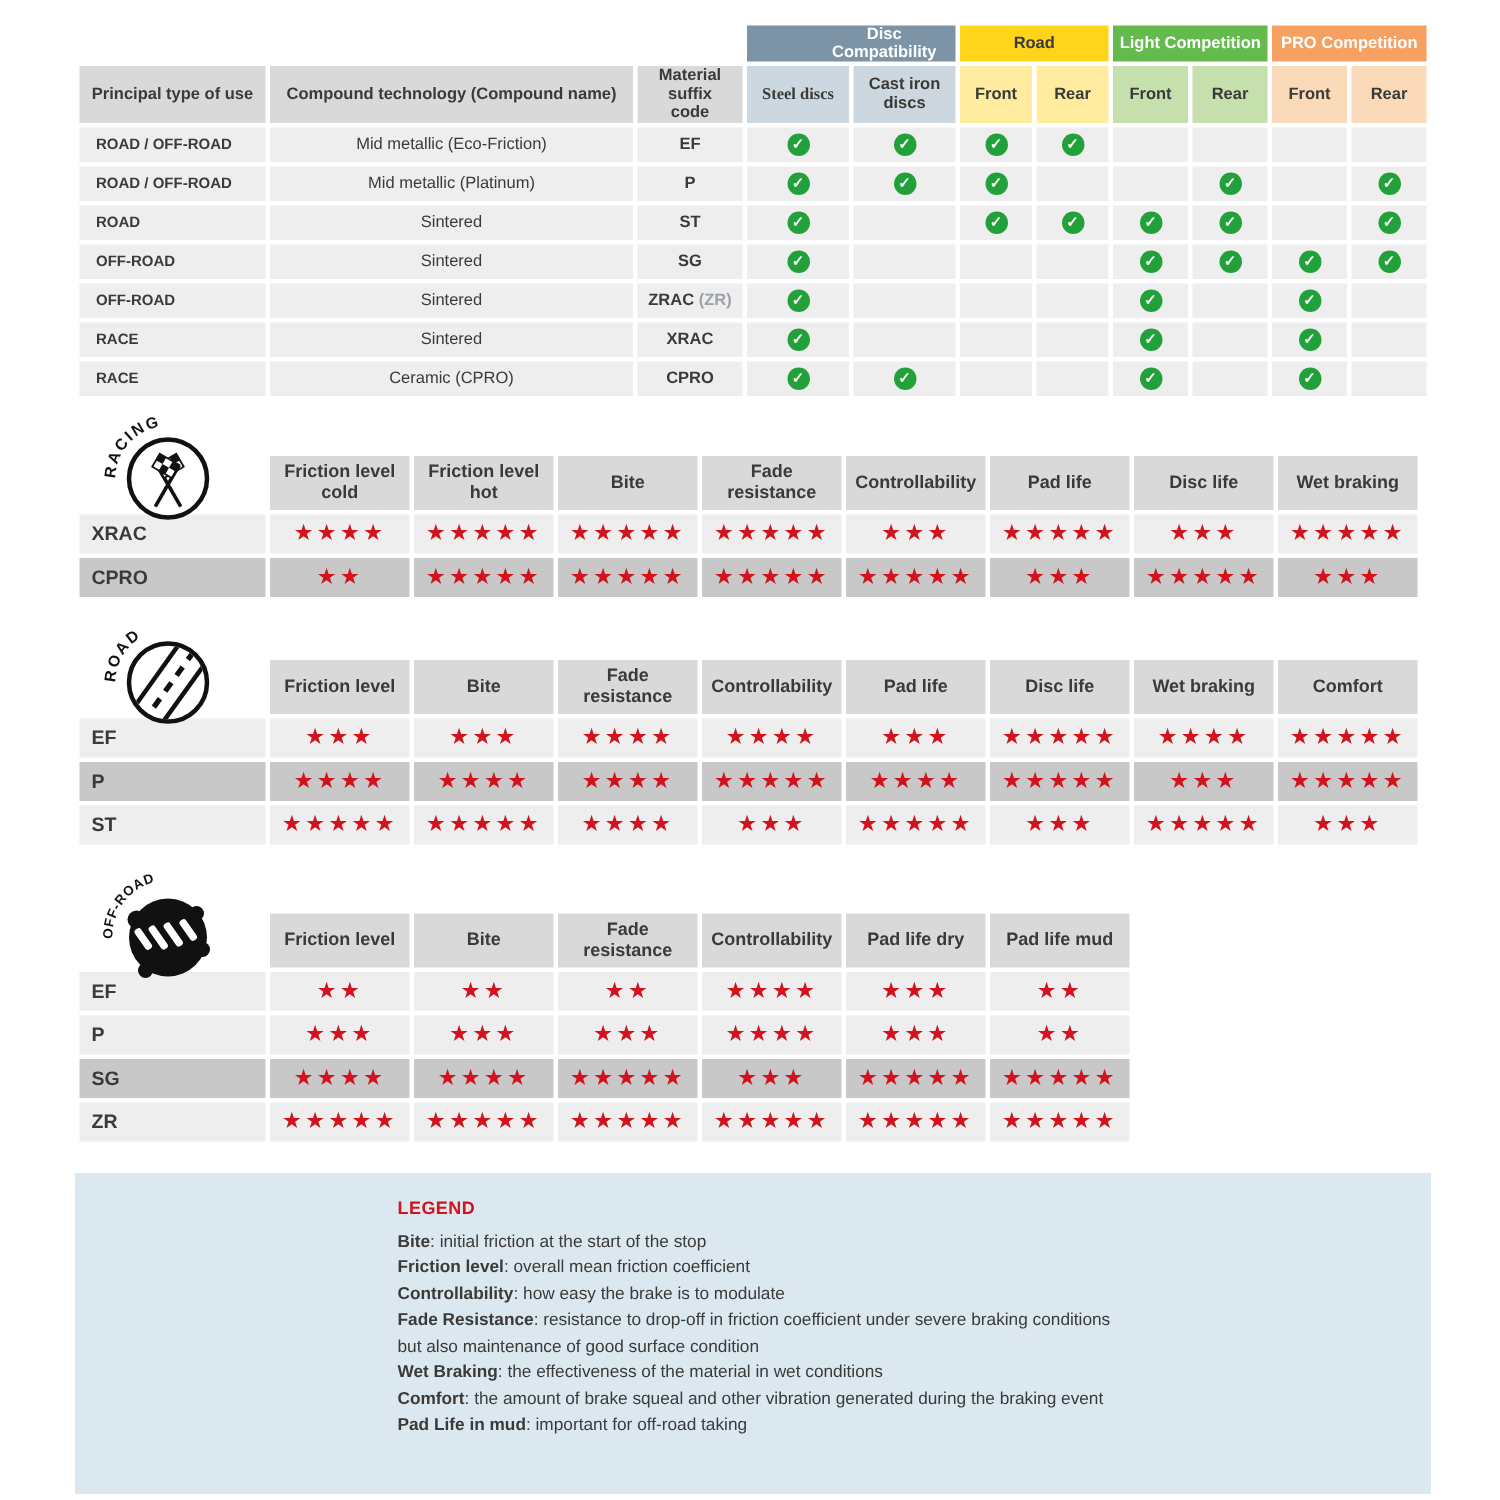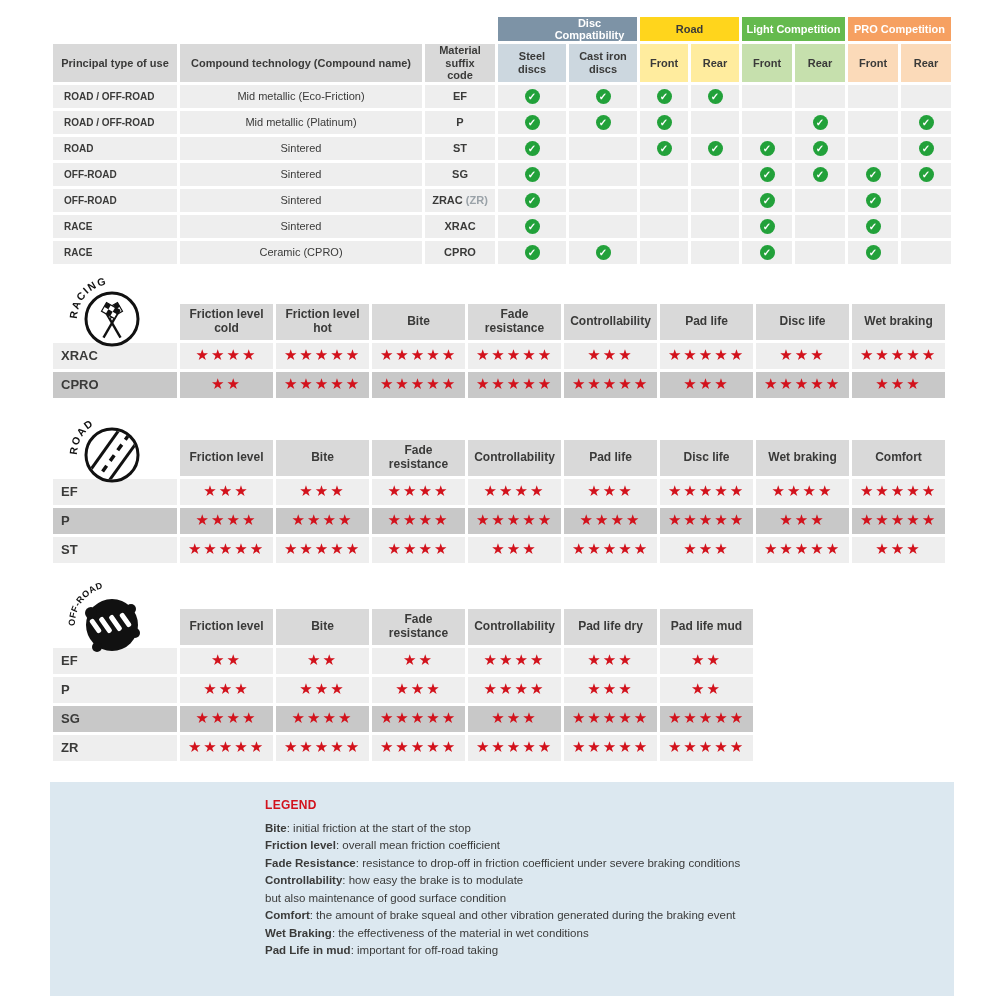--- a/index.html
+++ b/index.html
@@ -69,21 +69,21 @@
           <td class="spacer" colspan="3"></td>
           <th class="group" colspan="2" style="background: rgb(125, 147, 166); color: rgb(255, 255, 255); padding-left: 44px;">Disc Compatibility</th>
           <th class="group" colspan="2" style="background: rgb(255, 213, 28); color: rgb(58, 58, 57);">Road</th>
           <th class="group" colspan="2" style="background: rgb(101, 186, 78); color: rgb(255, 255, 255);">Light Competition</th>
           <th class="group" colspan="2" style="background: rgb(246, 160, 97); color: rgb(255, 255, 255);">PRO Competition</th>
         </tr>
         <tr>
           <th class="colhead">Principal type of use</th>
           <th class="colhead">Compound technology (Compound name)</th>
           <th class="colhead">Material suffix code</th>
-          <th class="subhead" style="background: rgb(204, 215, 223);">Steel discs</th>
+          <th class="subhead" style="background: rgb(204, 215, 223); font-family: Liberation Serif, serif;">Steel discs</th>
           <th class="subhead" style="background: rgb(204, 215, 223);">Cast iron discs</th>
           <th class="subhead" style="background: rgb(255, 236, 158);">Front</th>
           <th class="subhead" style="background: rgb(255, 236, 158);">Rear</th>
           <th class="subhead" style="background: rgb(198, 224, 173);">Front</th>
           <th class="subhead" style="background: rgb(198, 224, 173);">Rear</th>
           <th class="subhead" style="background: rgb(251, 218, 185);">Front</th>
           <th class="subhead" style="background: rgb(251, 218, 185);">Rear</th>
         </tr>
       </thead>
       <tbody>
@@ -425,22 +425,22 @@
           </tr>
         </tbody>
       </table>
   </section>
 
   <div class="legend">
     <div class="legend-title">LEGEND</div>
     <div id="legend-lines">
         <div class="legend-line"><b>Bite</b><span>: initial friction at the start of the stop</span></div>
         <div class="legend-line"><b>Friction level</b><span>: overall mean friction coefficient</span></div>
+        <div class="legend-line"><b>Controllability</b><span>: how easy the brake is to modulate</span></div>
         <div class="legend-line"><b>Fade Resistance</b><span>: resistance to drop-off in friction coefficient under severe braking conditions</span></div>
-        <div class="legend-line"><b>Controllability</b><span>: how easy the brake is to modulate</span></div>
         <div class="legend-line"><span>but also maintenance of good surface condition</span></div>
+        <div class="legend-line"><b>Wet Braking</b><span>: the effectiveness of the material in wet conditions</span></div>
         <div class="legend-line"><b>Comfort</b><span>: the amount of brake squeal and other vibration generated during the braking event</span></div>
-        <div class="legend-line"><b>Wet Braking</b><span>: the effectiveness of the material in wet conditions</span></div>
         <div class="legend-line"><b>Pad Life in mud</b><span>: important for off-road taking</span></div>
       </div>
   </div>
 
 </div>
 
 </body></html>

